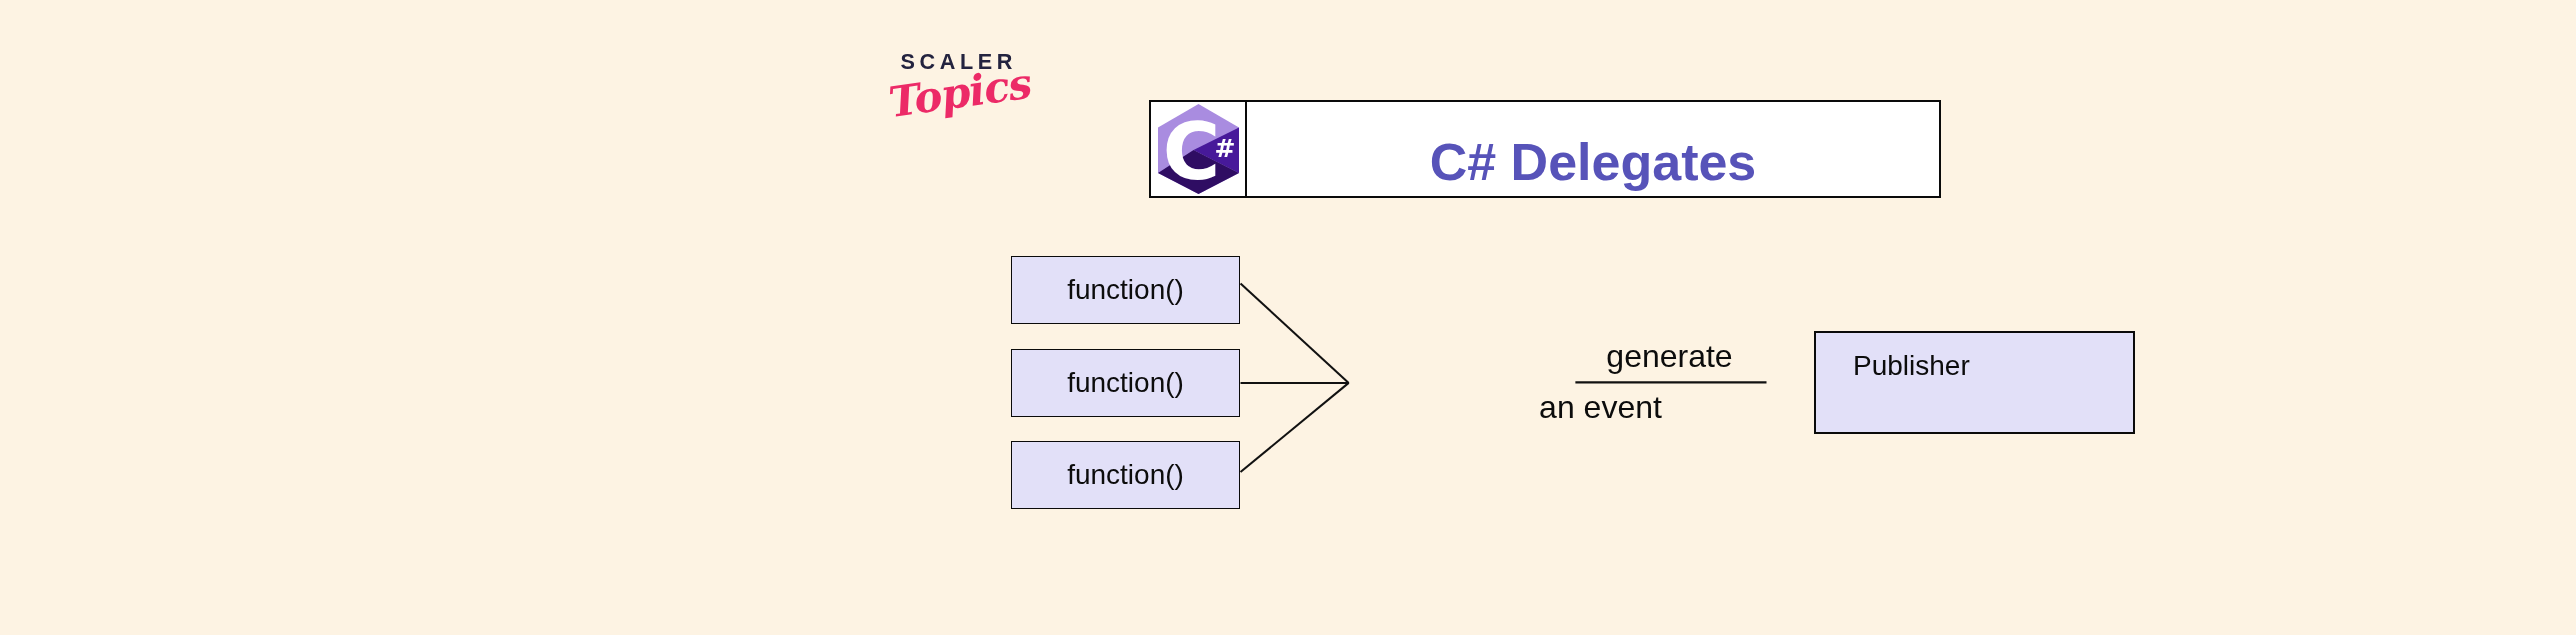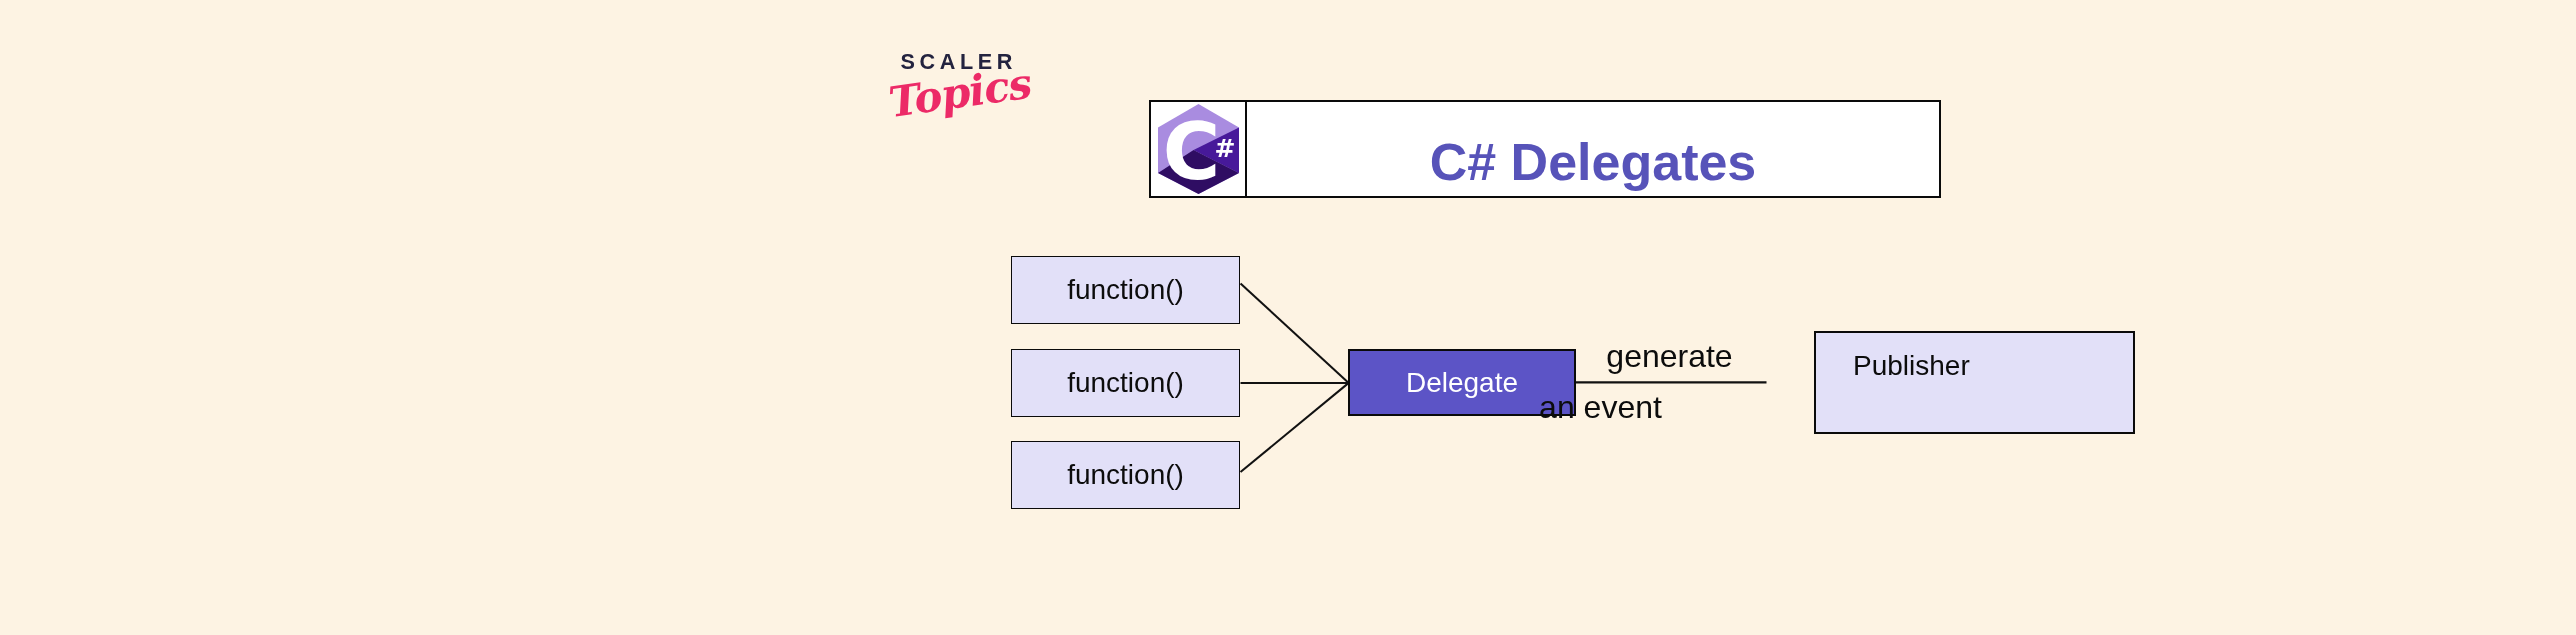--- a/index.html
+++ b/index.html
@@ -117,23 +117,20 @@
   <div class="dbox fn-box fn-1">
     <span>function()</span>
   </div>
   <div class="dbox fn-box fn-2">
     <span>function()</span>
   </div>
   <div class="dbox fn-box fn-3">
     <span>function()</span>
   </div>
 
-  <div class="dbox delegate-box">
-    <span>Delegate</span>
-  </div>
 
   <div class="edge-label top">generate</div>
   <div class="edge-label bottom">an event</div>
 
   <div class="dbox publisher-box">
     <div class="pline">Publisher</div>
   </div>
 
 </div>
 

